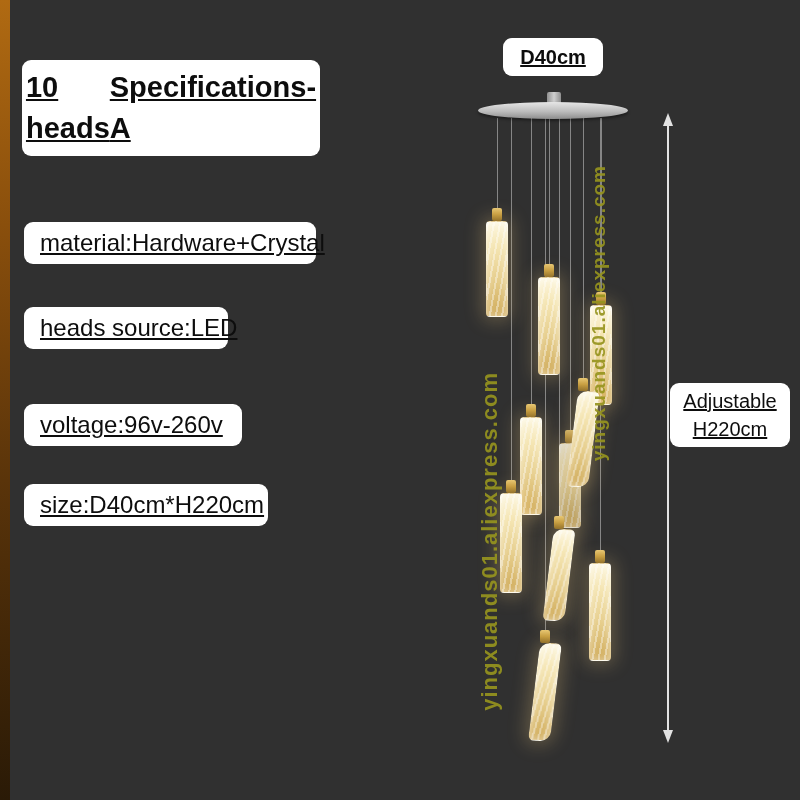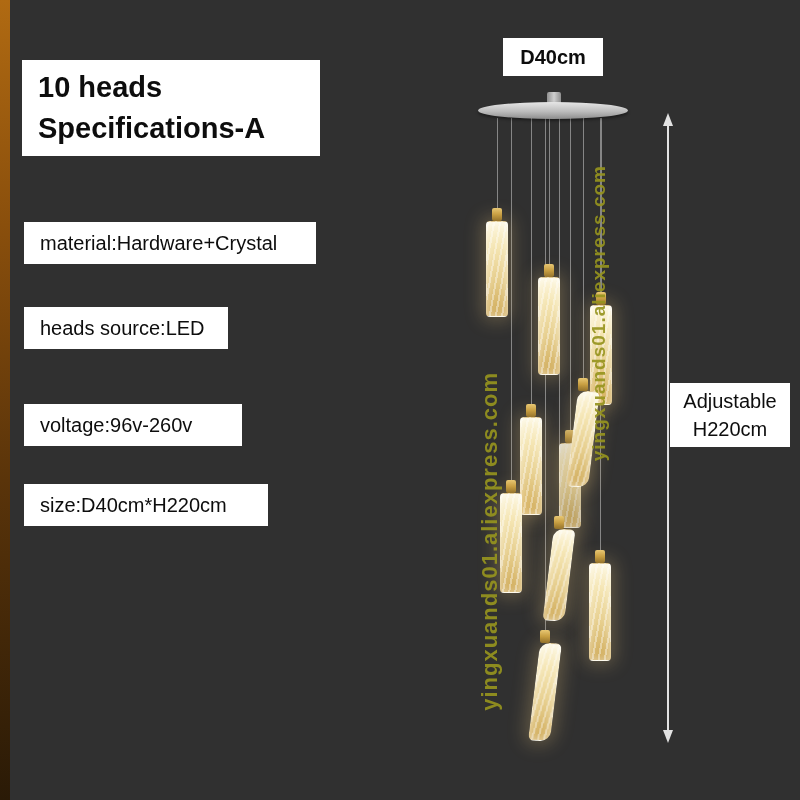--- a/index.html
+++ b/index.html
@@ -8,32 +8,32 @@
     overflow:hidden;font-family:"Liberation Sans",sans-serif;
   }
   
   .accent-strip{
     position:absolute;left:0;top:0;width:10px;height:800px;
     background:linear-gradient(180deg,#b06a12 0%,#8a4f0c 28%,#5a340a 60%,#2a1a06 100%);
     z-index:1;
   }
   
   .white-box{
-    position:absolute;background:#ffffff;border-radius:0;color:#0d0d0d;
-    display:flex;align-items:center;z-index:10;
+    position:absolute;background:#ffffff;border-radius:9px;color:#0d0d0d;
+    display:flex;align-items:center;z-index:10;text-decoration:underline;
   }
   .title-box{
     left:22px;top:60px;width:298px;height:96px;
-    flex-direction:column;align-items:flex-start;justify-content:center;
+    flex-direction:row;align-items:center;justify-content:center;
     padding:6px 16px;box-sizing:border-box;
   }
   .title-box .line{font-size:29px;font-weight:700;line-height:1.4;}
   .spec-pill{
     left:24px;height:42px;padding:0 16px;box-sizing:border-box;
-    font-size:20px;font-weight:500;white-space:nowrap;
+    font-size:24px;font-weight:500;white-space:nowrap;
   }
   .dim-box{justify-content:center;text-align:center;}
   .d40-box{left:503px;top:38px;width:100px;height:38px;font-size:20px;font-weight:600;}
   .adj-box{
     left:670px;top:383px;width:120px;height:64px;
     flex-direction:column;justify-content:center;font-size:20px;line-height:28px;
   }
   
   .canopy-stem{
     position:absolute;left:547px;top:92px;width:14px;height:14px;

